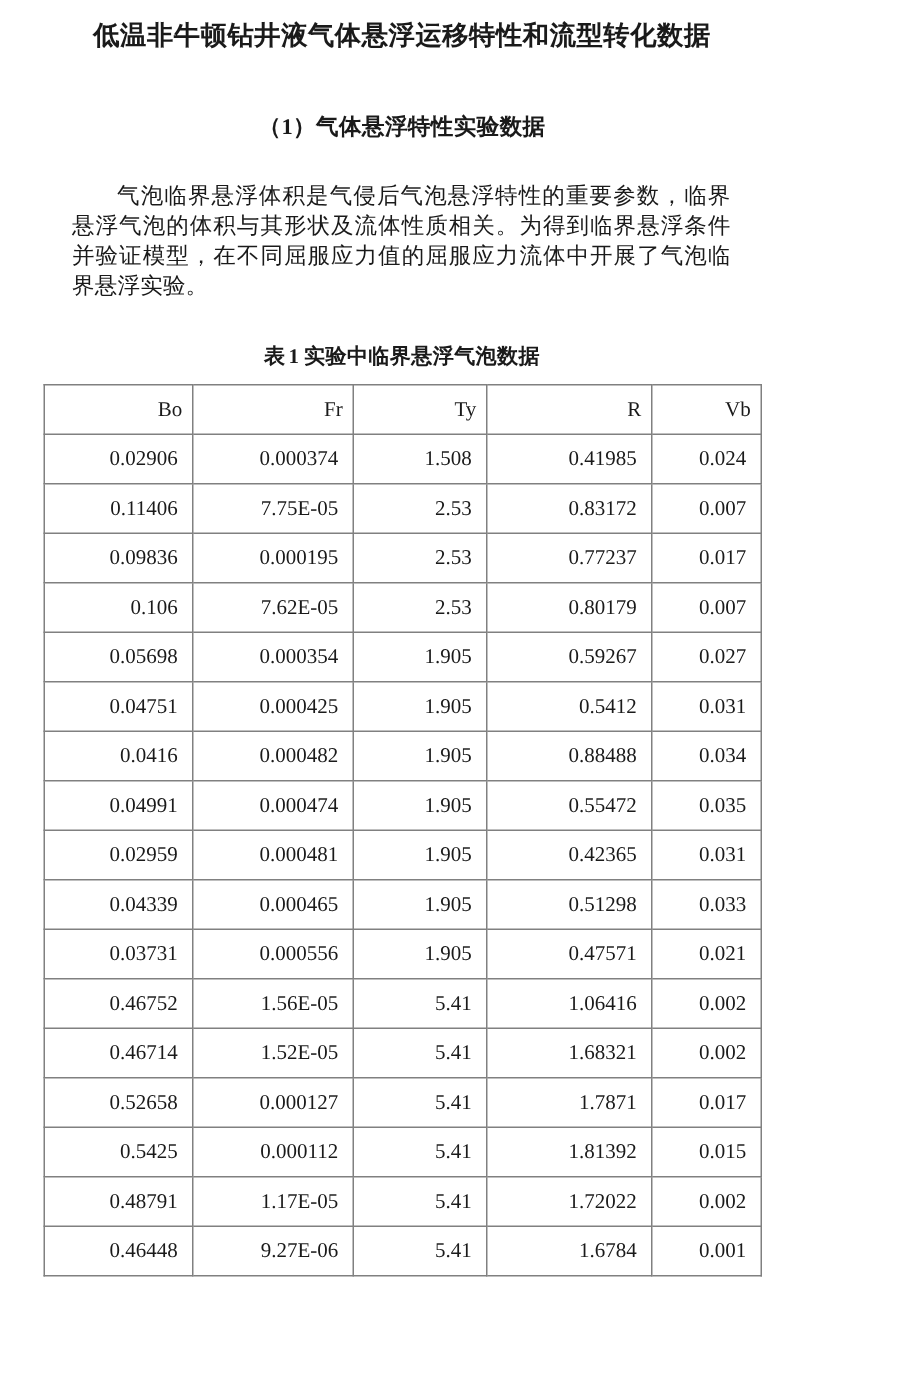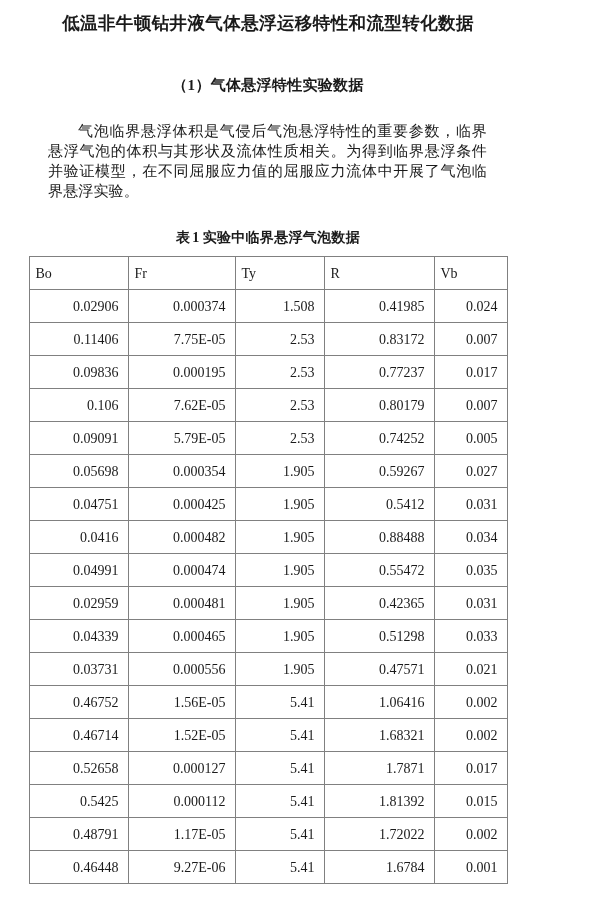--- a/index.html
+++ b/index.html
@@ -93,21 +93,21 @@
     height: 33px;
     box-sizing: border-box;
     border: 1px solid #808080;
     padding: 0 9px 0 6px;
     line-height: 31px;
     white-space: nowrap;
     overflow: hidden;
   }
   table.data-table th {
     font-weight: 400;
-    text-align: left;
+    text-align: right;
     padding: 0 6px;
   }
   table.data-table td {
     text-align: right;
   }
 </style>
 </head>
 <body>
 
 <div class="page">
@@ -163,27 +163,20 @@
             <td>0.017</td>
           </tr>
           <tr>
             <td>0.106</td>
             <td>7.62E-05</td>
             <td>2.53</td>
             <td>0.80179</td>
             <td>0.007</td>
           </tr>
           <tr>
-            <td>0.09091</td>
-            <td>5.79E-05</td>
-            <td>2.53</td>
-            <td>0.74252</td>
-            <td>0.005</td>
-          </tr>
-          <tr>
             <td>0.05698</td>
             <td>0.000354</td>
             <td>1.905</td>
             <td>0.59267</td>
             <td>0.027</td>
           </tr>
           <tr>
             <td>0.04751</td>
             <td>0.000425</td>
             <td>1.905</td>

